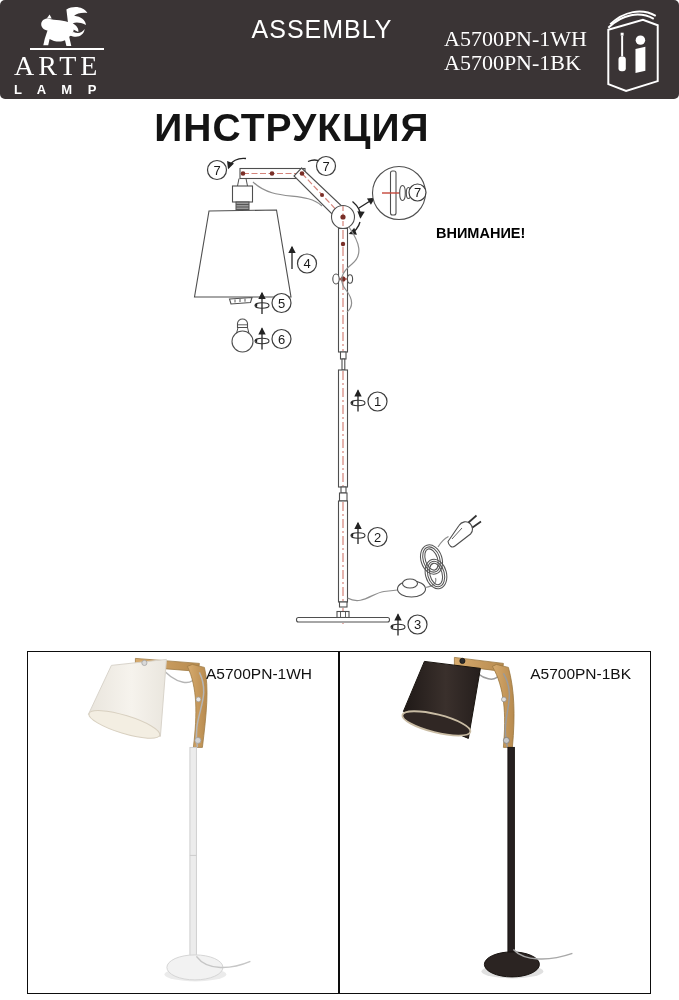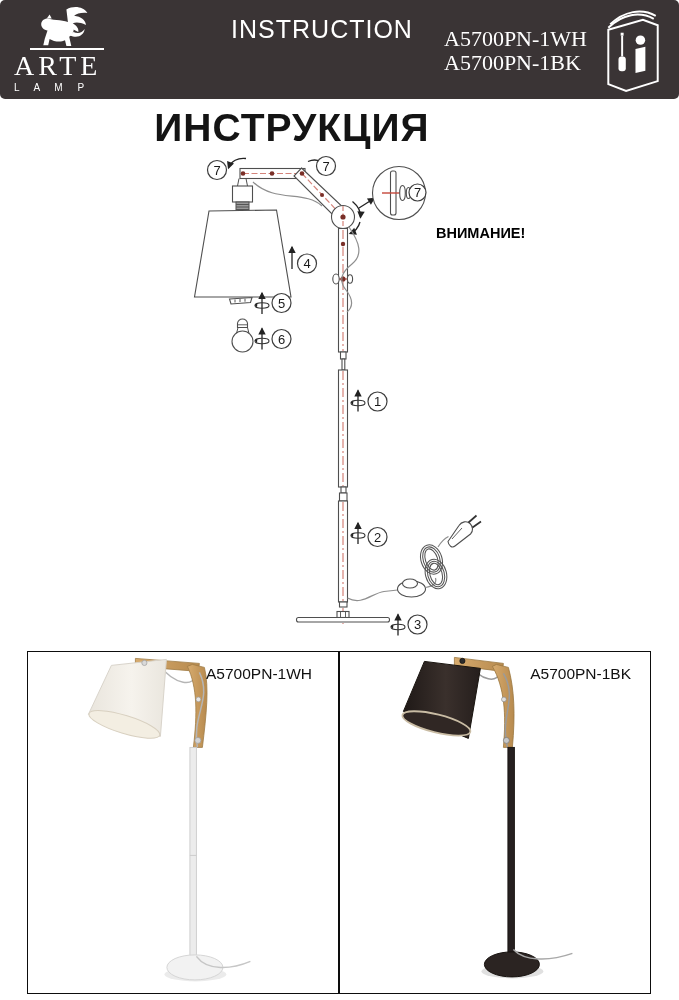--- a/index.html
+++ b/index.html
@@ -7,21 +7,21 @@
         font-family:"Liberation Sans",sans-serif;overflow:hidden;}
 
   
   .header{position:absolute;left:0;top:0;width:679px;height:99px;
           background:#3a3435;border-radius:5px;}
   .logo{position:absolute;left:14px;top:3px;width:102px;height:94px;text-align:left;color:#fff;}
   .logo .griffin{position:absolute;left:16px;top:2px;}
   .logo .rule{position:absolute;left:16px;right:12px;top:45px;height:2px;background:#fff;}
   .logo .brand{position:absolute;left:0;right:0;top:47px;
                font-family:"Liberation Serif",serif;font-size:28px;letter-spacing:4px;}
-  .logo .brand-sub{position:absolute;left:0;right:4px;top:79px;font-size:10px;letter-spacing:6px;}
+  .logo .brand-sub{position:absolute;left:0;right:4px;top:79px;font-size:13px;letter-spacing:6px;font-weight:bold;}
   .hd-title{position:absolute;left:208px;top:15px;width:228px;text-align:center;
             color:#fff;font-size:25px;line-height:28px;letter-spacing:1px;}
   .hd-models{position:absolute;left:444px;top:27px;width:150px;color:#fff;
              font-family:"Liberation Serif",serif;font-size:22px;line-height:23.5px;white-space:nowrap;}
   .hd-icon{position:absolute;left:601px;top:9px;}
 
   
   .page-title{position:absolute;left:0;top:106px;width:584px;text-align:center;
               font-size:39px;font-weight:bold;letter-spacing:1px;color:#141414;}
 
@@ -63,21 +63,21 @@
           <path d="M57,43 C68,48 77,43 78,34 C74,40 68,41 62,38 Z"></path>
           <path d="M24,19 L28,13 L31,19 Z"></path>
         </g>
       </svg>
       <div class="rule"></div>
       <div class="brand">ARTE</div>
       <div class="brand-sub">L A M P</div>
     </div>
 
     <div class="hd-title">
-      <div>INSTRUCTION</div>
+      <div>ASSEMBLY</div>
     </div>
 
     <div class="hd-models">
       <div>A5700PN-1WH</div>
       <div>A5700PN-1BK</div>
     </div>
 
     <svg class="hd-icon" width="66" height="84" viewBox="0 0 66 85">
       <g fill="none" stroke="#ffffff" stroke-width="2">
         <path d="M7,19 C21,5 39,2 53,10"></path>

